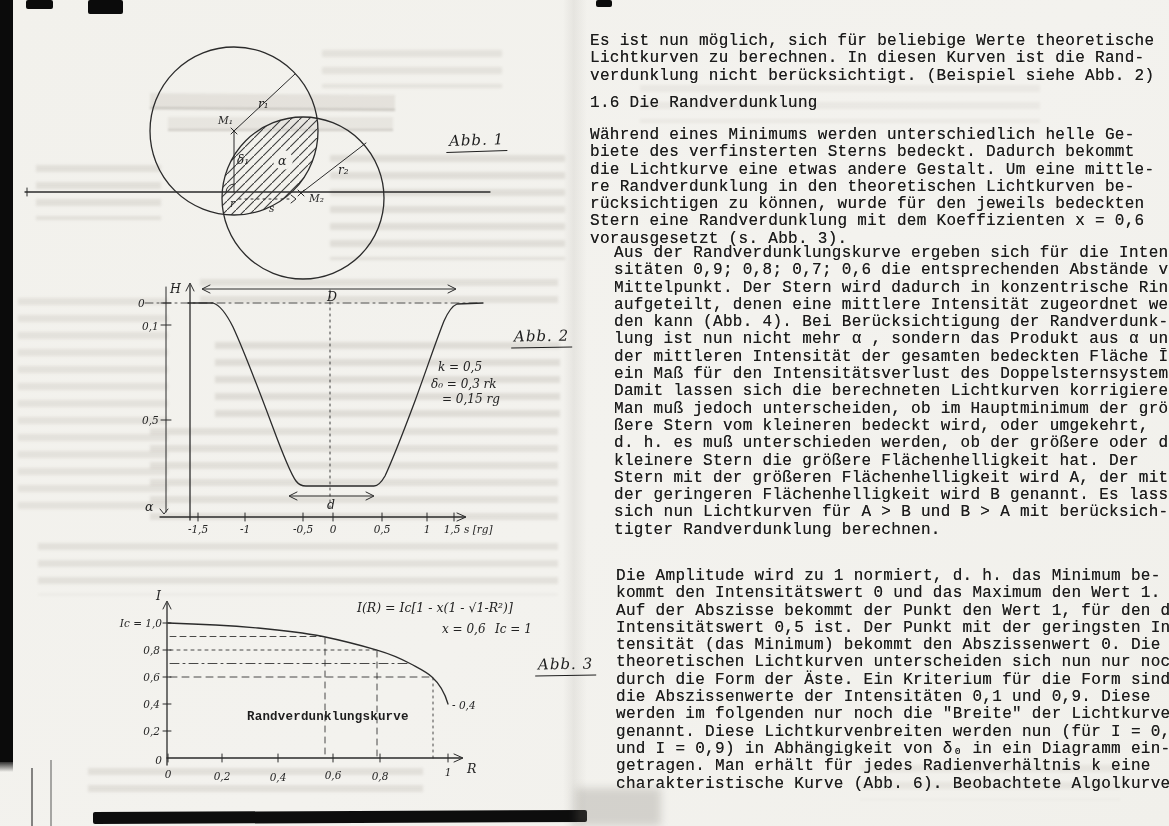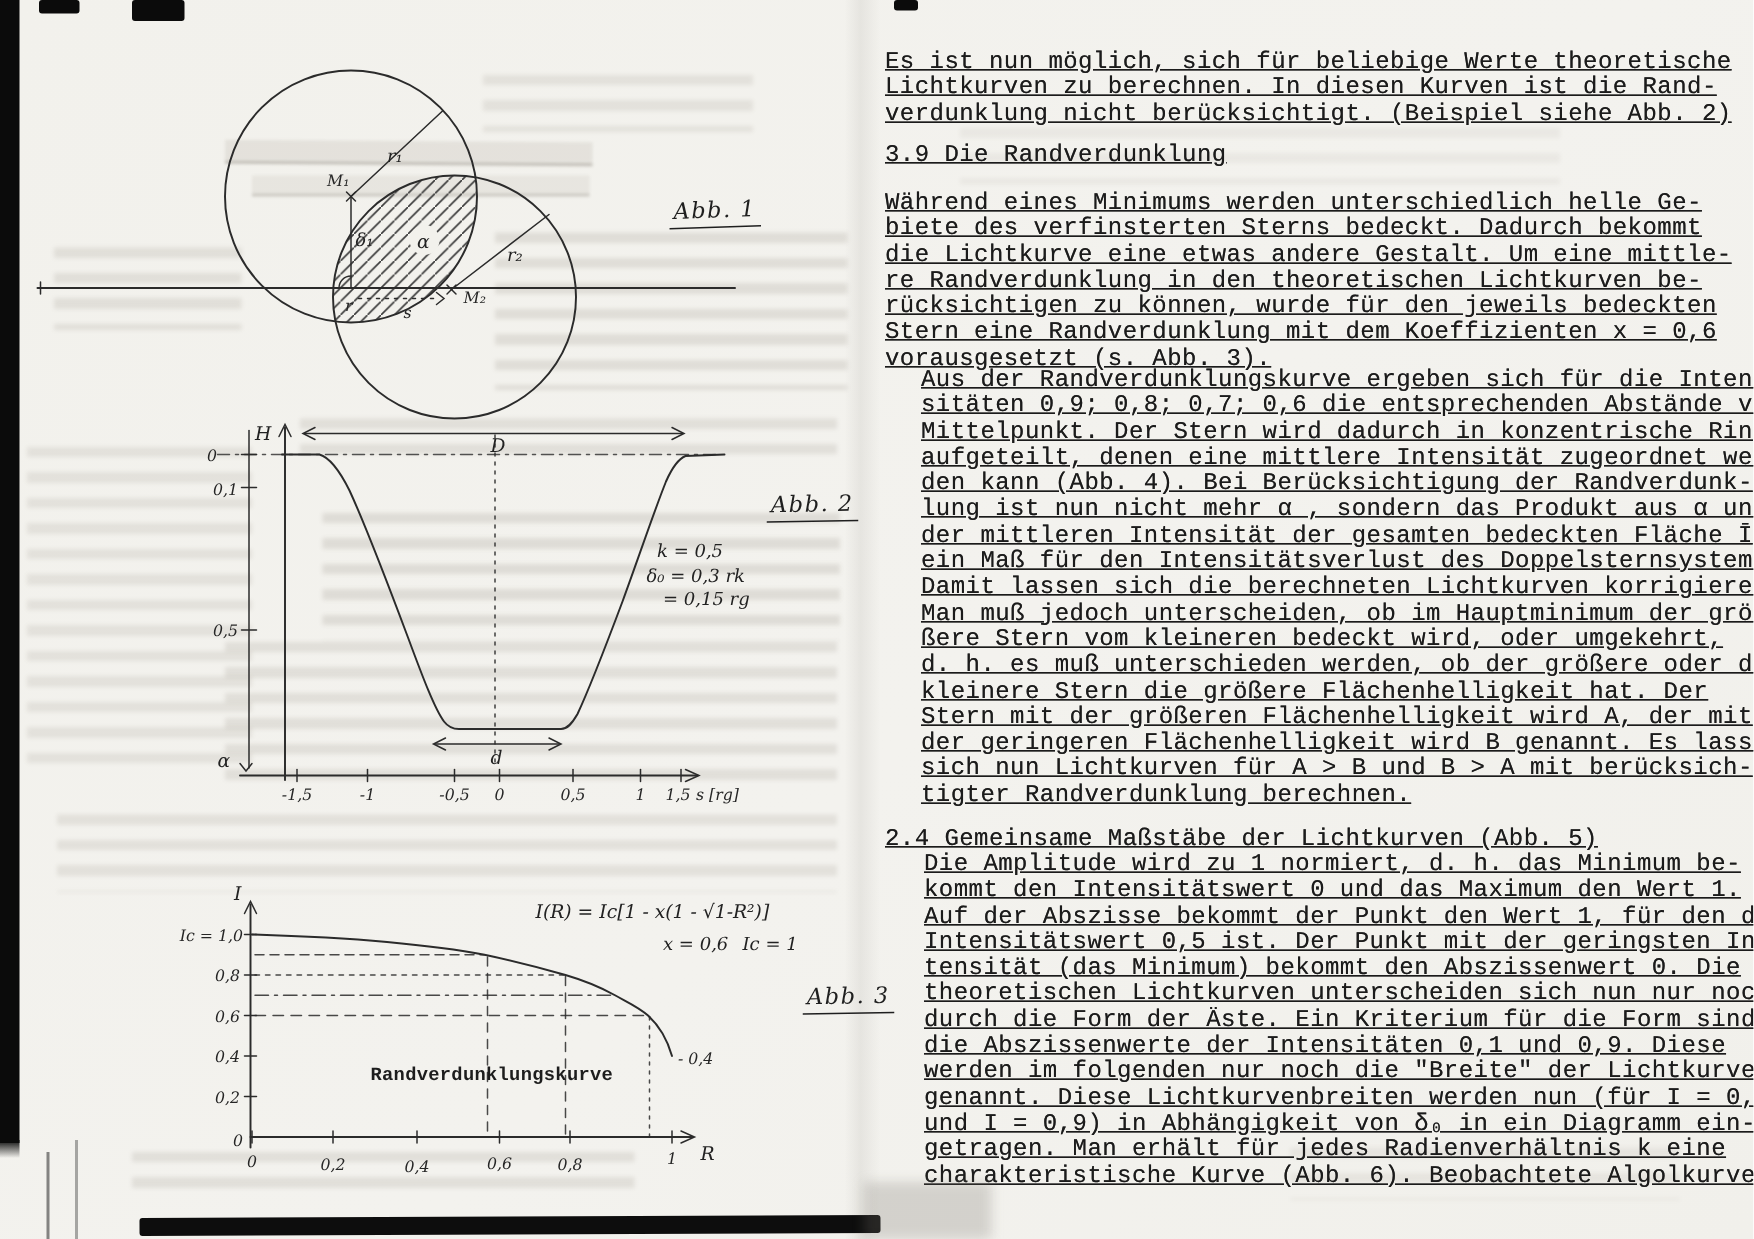--- a/index.html
+++ b/index.html
@@ -6,21 +6,21 @@
   #scan{position:relative;width:1169px;height:826px;overflow:hidden;
         background:linear-gradient(135deg,#f2f1ec 0%,#f3f2ee 55%,#f1f0eb 100%);
         font-family:"Liberation Sans",sans-serif;}
   
   .gutter{position:absolute;left:563px;top:0;width:24px;height:826px;
           background:linear-gradient(90deg,rgba(0,0,0,0) 0%,rgba(60,55,45,.07) 45%,rgba(0,0,0,0) 100%);}
   
   .tblock{position:absolute;white-space:pre;
           font-family:"Liberation Mono","DejaVu Sans Mono",monospace;
           font-size:16px;line-height:17.3px;letter-spacing:0.3px;
-          color:#1b1b1b;text-shadow:0 0 .4px rgba(20,20,20,.7);text-decoration:underline;}
+          color:#1b1b1b;text-shadow:0 0 .4px rgba(20,20,20,.7);}
   
   svg{position:absolute;overflow:visible;}
   .stroke{stroke:#2b2b2b;stroke-width:1.3;fill:none;stroke-linecap:round;}
   .thin{stroke:#2b2b2b;stroke-width:1;fill:none;stroke-linecap:round;}
   .hw{font-family:"DejaVu Serif",serif;font-style:italic;font-size:12px;fill:#222;}
   .hw-sm{font-family:"DejaVu Serif",serif;font-style:italic;font-size:10.5px;fill:#262626;}
   .hw-md{font-family:"DejaVu Serif",serif;font-style:italic;font-size:12.5px;fill:#222;}
   .mono-label{font-family:"Liberation Mono","DejaVu Sans Mono",monospace;
               font-weight:bold;font-size:12.5px;letter-spacing:.2px;fill:#1d1d1d;}
   .figlabel{position:absolute;font-family:"DejaVu Serif",serif;font-style:italic;
@@ -227,21 +227,21 @@
     <text class="mono-label" x="127" y="130">Randverdunklungskurve</text>
   </svg>
   <div class="figlabel" style="left:535px;top:655px;transform:rotate(-1deg)">Abb. 3</div>
 
   <div class="bleed" style="left:640px;top:85px;width:400px;height:38px;opacity:.18"></div>
   <div class="bleed" style="left:860px;top:765px;width:260px;height:35px;opacity:.22"></div>
 
   <div class="tblock" style="left:590px;top:33px">Es ist nun möglich, sich für beliebige Werte theoretische
 Lichtkurven zu berechnen. In diesen Kurven ist die Rand-
 verdunklung nicht berücksichtigt. (Beispiel siehe Abb. 2)</div>
-  <div class="tblock" style="left:590px;top:95px">3.9 Die Randverdunklung</div>
+  <div class="tblock" style="left:590px;top:95px">1.6 Die Randverdunklung</div>
   <div class="tblock" style="left:590px;top:127px">Während eines Minimums werden unterschiedlich helle Ge-
 biete des verfinsterten Sterns bedeckt. Dadurch bekommt
 die Lichtkurve eine etwas andere Gestalt. Um eine mittle-
 re Randverdunklung in den theoretischen Lichtkurven be-
 rücksichtigen zu können, wurde für den jeweils bedeckten
 Stern eine Randverdunklung mit dem Koeffizienten x = 0,6
 vorausgesetzt (s. Abb. 3).</div>
   <div class="tblock" style="left:614px;top:245px">Aus der Randverdunklungskurve ergeben sich für die Inten-
 sitäten 0,9; 0,8; 0,7; 0,6 die entsprechenden Abstände vom
 Mittelpunkt. Der Stern wird dadurch in konzentrische Ringe
@@ -252,21 +252,20 @@
 ein Maß für den Intensitätsverlust des Doppelsternsystems.
 Damit lassen sich die berechneten Lichtkurven korrigieren.
 Man muß jedoch unterscheiden, ob im Hauptminimum der grö-
 ßere Stern vom kleineren bedeckt wird, oder umgekehrt,
 d. h. es muß unterschieden werden, ob der größere oder der
 kleinere Stern die größere Flächenhelligkeit hat. Der
 Stern mit der größeren Flächenhelligkeit wird A, der mit
 der geringeren Flächenhelligkeit wird B genannt. Es lassen
 sich nun Lichtkurven für A &gt; B und B &gt; A mit berücksich-
 tigter Randverdunklung berechnen.</div>
-  <div class="tblock" style="left:590px;top:551px">2.4 Gemeinsame Maßstäbe der Lichtkurven (Abb. 5)</div>
   <div class="tblock" style="left:616px;top:568px">Die Amplitude wird zu 1 normiert, d. h. das Minimum be-
 kommt den Intensitätswert 0 und das Maximum den Wert 1.
 Auf der Abszisse bekommt der Punkt den Wert 1, für den der
 Intensitätswert 0,5 ist. Der Punkt mit der geringsten In-
 tensität (das Minimum) bekommt den Abszissenwert 0. Die
 theoretischen Lichtkurven unterscheiden sich nun nur noch
 durch die Form der Äste. Ein Kriterium für die Form sind
 die Abszissenwerte der Intensitäten 0,1 und 0,9. Diese
 werden im folgenden nur noch die "Breite" der Lichtkurve
 genannt. Diese Lichtkurvenbreiten werden nun (für I = 0,1

